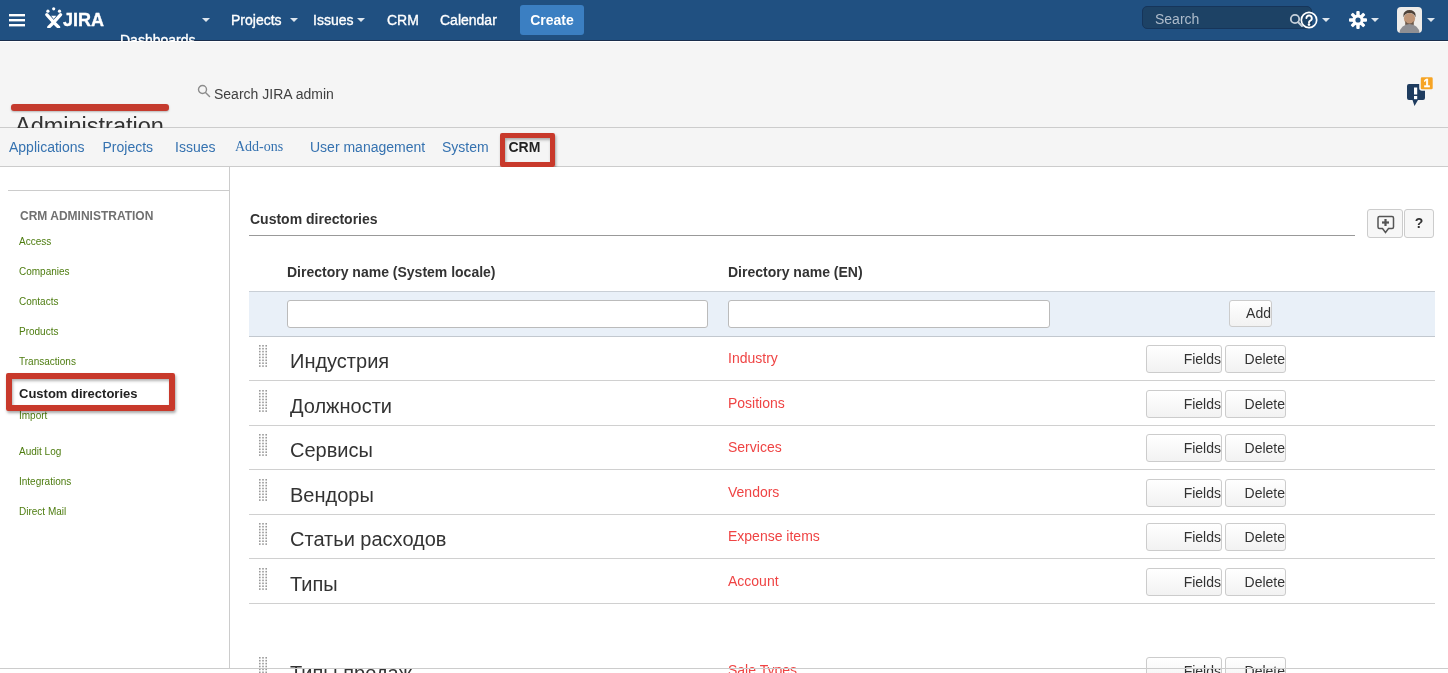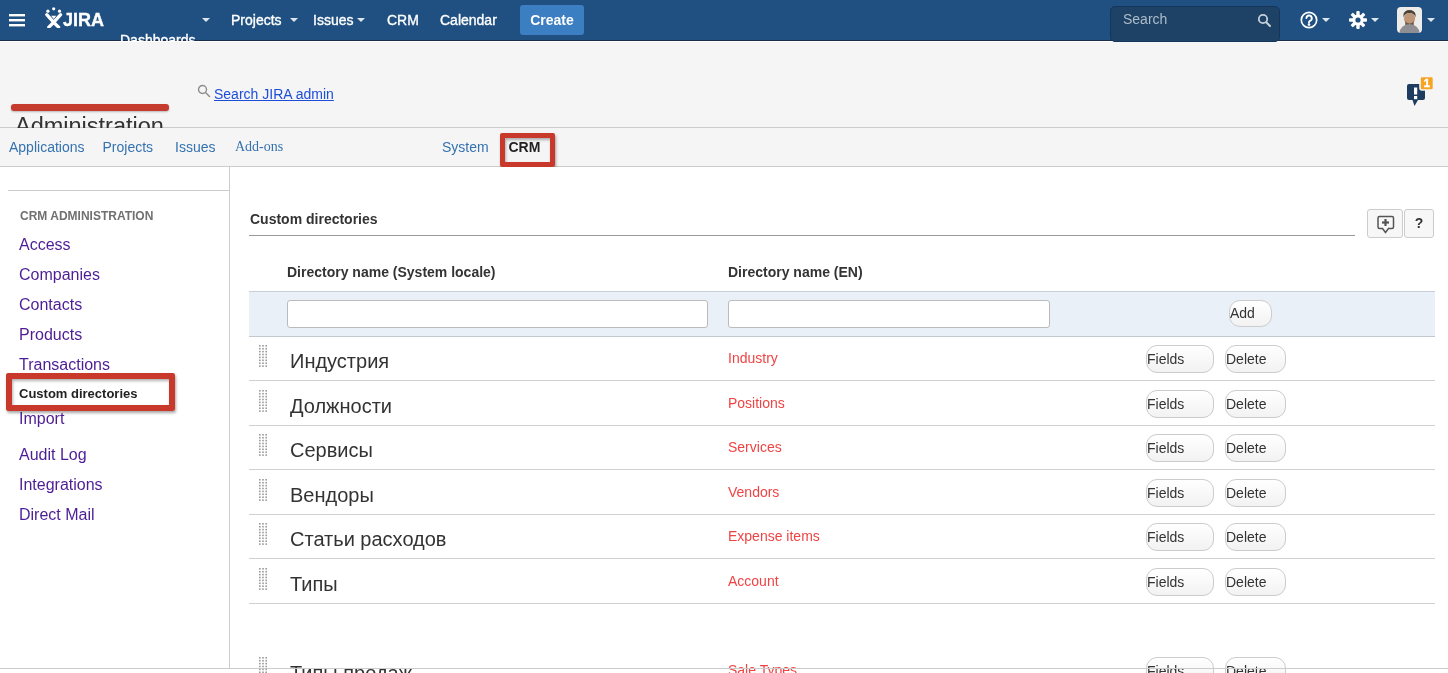--- a/index.html
+++ b/index.html
@@ -3,55 +3,55 @@
 <meta charset="utf-8">
 <style>
 * { margin:0; padding:0; box-sizing:border-box; }
 html,body { width:1448px; height:673px; background:#fff; font-family:"Liberation Sans", sans-serif; overflow:hidden; }
 .abs { position:absolute; }
 
 #topnav { position:absolute; left:0; top:0; width:1448px; height:41px; background:#205081; border-bottom:1px solid #1a2e4c;padding-left:18px; }
 #topnav .navitem { position:absolute; top:0; height:40px; line-height:40px; color:#fff; font-size:14px; font-weight:400; -webkit-text-stroke:0.35px #fff; white-space:nowrap; }
 .caret { position:absolute; width:0; height:0; border-left:4px solid transparent; border-right:4px solid transparent; border-top:4.5px solid #dde6ee; top:18px; }
 #createbtn { position:absolute; left:520px; top:5px; width:64px; height:30px; background:#3b7fc2; border-radius:3px; color:#fff; font-size:14px; font-weight:700; text-align:center; line-height:30px; }
-#navsearch { position:absolute; left:1110px; top:6px; width:170px; height:36px; background:#1d4265; border:1px solid #16355a; border-radius:5px; }
+#navsearch { position:absolute; left:1142px; top:6px; width:170px; height:23px; background:#1d4265; border:1px solid #16355a; border-radius:5px; }
 #navsearch .ph { position:absolute; left:12px; top:0; line-height:25px; color:#aebccb; font-size:14px; }
 
 #adminhead { position:absolute; left:0; top:42px; width:1448px; height:86px; background:#f5f5f5; border-bottom:1px solid #ccc; }
 #admintitle { position:absolute; left:15px; top:78px; font-size:23.5px; color:#333;margin-top:35px; }
 #redline { position:absolute; left:11px; top:104px; width:158px; height:7px; background:#c53b2e; border-radius:3px; box-shadow:0 1px 2px rgba(0,0,0,0.25); }
-#adminsearch { position:absolute; left:214px; top:86px; font-size:14px; color:#1d4ed8;text-decoration:underline; }
+#adminsearch { position:absolute; left:214px; top:86px; font-size:14px; color:#404040; }
 
 #tabbar { position:absolute; left:0; top:128px; width:1448px; height:39px; background:#f5f5f5; border-bottom:1px solid #ccc; }
 .tab { position:absolute; top:0; height:38px; line-height:38px; font-size:14px; color:#3572b0; white-space:nowrap; }
 .tabsel { color:#222; font-weight:700; }
 #crmredbox { position:absolute; left:500px; top:133px; width:55px; height:34px; border:5px solid #c8392b; border-radius:2px; box-shadow:1px 2px 3px rgba(0,0,0,0.35), inset 1px 2px 3px rgba(0,0,0,0.3); }
 
 #sidebar { position:absolute; left:0; top:167px; width:230px; height:501px; background:#fff; border-right:1px solid #ccc; }
 #sidehr { position:absolute; left:8px; top:190px; width:221px; height:1px; background:#ccc; }
 #sidehead { position:absolute; left:20px; top:209px; font-size:12px; font-weight:700; color:#707070; }
-.sidelink { position:absolute; left:19px; font-size:16px; color:#4c1d95; white-space:nowrap; }
+.sidelink { position:absolute; left:19px; font-size:10px; color:#4d7c0f; white-space:nowrap; }
 .sidesel { color:#222; font-weight:700; font-size:13px; }
 #sideredbox { position:absolute; left:6px; top:373px; width:169px; height:38px; border:6px solid #c8392b; border-radius:2px; box-shadow:1px 2px 3px rgba(0,0,0,0.35), inset 1px 2px 3px rgba(0,0,0,0.3); }
 
 #main { position:absolute; left:230px; top:167px; width:1218px; height:501px; background:#fff; }
 #mainhead { position:absolute; left:250px; top:211px; font-size:14px; font-weight:700; color:#333; }
 #mainhr { position:absolute; left:249px; top:235px; width:1106px; height:1px; background:#999; }
 .icbtn { position:absolute; top:209px; height:29px; background:#f7f7f7; border:1px solid #ccc; border-radius:3px; }
 #icbtn1 { left:1367px; width:36px; }
 #icbtn2 { left:1404px; width:30px; text-align:center; line-height:27px; font-size:14px; font-weight:700; color:#333; }
 .th { position:absolute; top:264px; font-size:14px; font-weight:700; color:#333; }
 #bluerow { position:absolute; left:249px; top:291px; width:1186px; height:46px; background:#e9f0f8; border-top:1px solid #c9cfd6; border-bottom:1px solid #c2c8cf; }
 .tinput { position:absolute; top:300px; height:28px; background:#fff; border:1px solid #bbb; border-radius:3px; }
 #addbtn { position:absolute; left:1229px; top:300px; width:43px; height:27px; }
-.aui-btn { background:linear-gradient(#ffffff,#f2f2f2); border:1px solid #ccc; border-radius:11px; font-size:14px; color:#333; text-align:left; font-family:"Liberation Sans", sans-serif; }
+.aui-btn { background:linear-gradient(#ffffff,#f2f2f2); border:1px solid #ccc; border-radius:3px; font-size:14px; color:#333; text-align:right; font-family:"Liberation Sans", sans-serif; }
 .row { position:absolute; left:249px; width:1186px; height:44px; border-bottom:1px solid #d0d0d0; }
 .rowname { position:absolute; left:41px; top:13px; font-size:20px; color:#333; }
 .rowen  { position:absolute; left:479px; top:13px; font-size:14px; color:#ef4444; }
-.fieldsbtn { position:absolute; left:897px; top:8px; width:68px; height:28px; line-height:26px; }
+.fieldsbtn { position:absolute; left:897px; top:8px; width:76px; height:28px; line-height:26px; }
 .delbtn { position:absolute; left:976px; top:8px; width:61px; height:28px; line-height:26px; }
 .handle { position:absolute; left:10px; top:8px; }
 #bottomline { position:absolute; left:0; top:668px; width:1448px; height:1px; background:#ccc; }
 </style>
 </head>
 <body>
 
 <div id="topnav">
   <svg class="abs" style="left:9px;top:14px" width="17" height="13" viewBox="0 0 17 13">
       <rect x="0" y="0" width="16" height="2.4" fill="#fff"></rect>
@@ -124,20 +124,21 @@
   <rect x="11" y="22" width="3.2" height="3.2" fill="#fff"></rect>
   <rect x="17" y="2.5" width="13.5" height="13.5" rx="2" fill="#f6a424" stroke="#f5f5f5" stroke-width="1.6"></rect>
   <text x="23.7" y="13" font-size="11" font-weight="bold" fill="#fff" stroke="#fff" stroke-width="0.5" text-anchor="middle" font-family="Liberation Sans">1</text>
 </svg>
 
 <div id="tabbar">
   <div class="tab" style="left:9px;">Applications</div>
   <div class="tab" style="left:102.5px;">Projects</div>
   <div class="tab" style="left:175px;">Issues</div>
   <div class="tab" style="left:235px;font-family:Liberation Serif, serif;">Add-ons</div>
+  <div class="tab" style="left:310px;">User management</div>
   <div class="tab" style="left:442px;">System</div>
   <div class="tab tabsel" style="left:508.5px;">CRM</div>
 </div>
 <div id="crmredbox"></div>
 
 <div id="sidebar"></div>
 <div id="sidehr"></div>
 <div id="sidehead">CRM ADMINISTRATION</div>
 <div class="sidelink" style="top:235.5px;">Access</div>
 <div class="sidelink" style="top:265.5px;">Companies</div>

